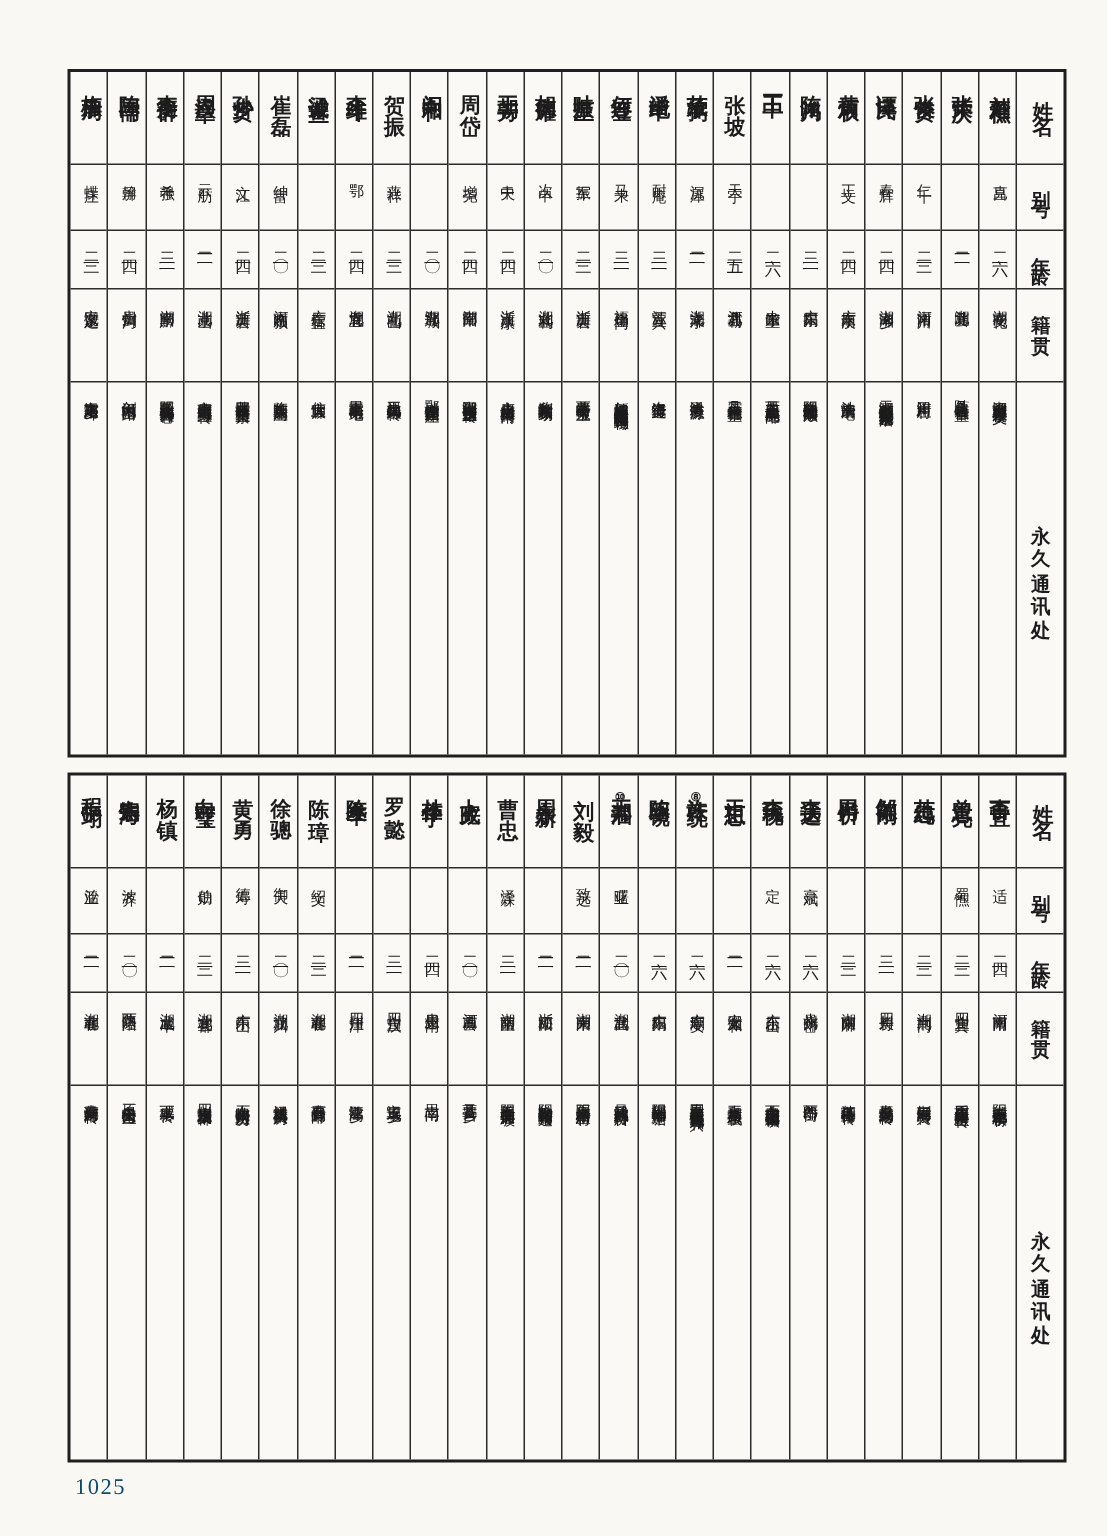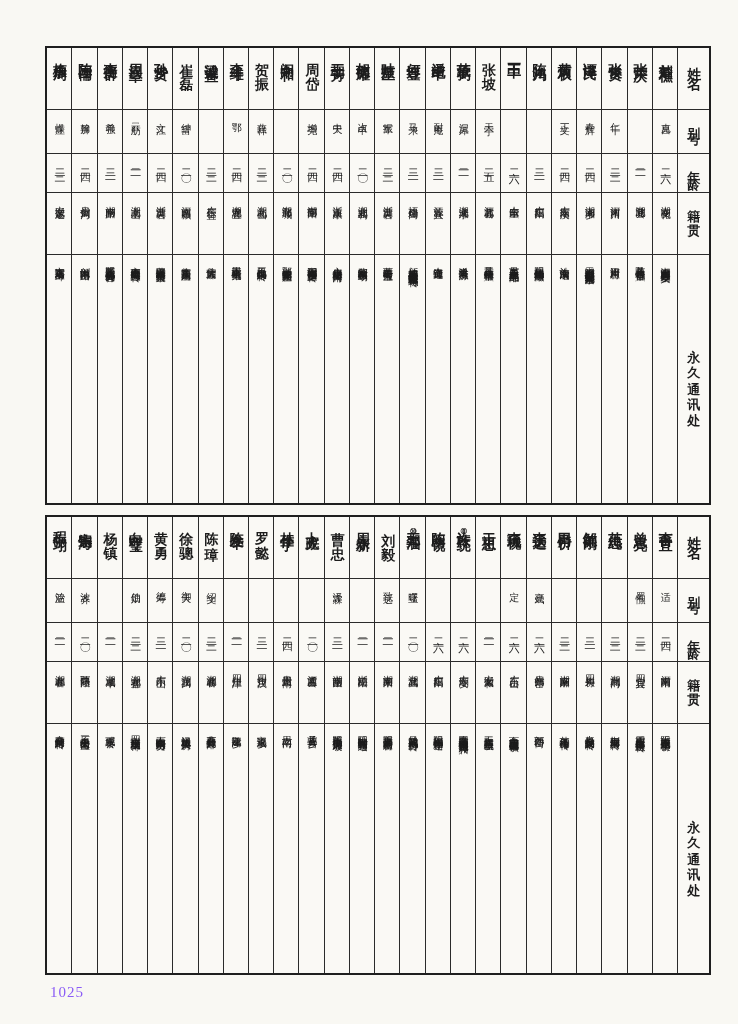--- a/index.html
+++ b/index.html
@@ -53,21 +53,21 @@
   .native{font-size:10px;padding-top:5px;letter-spacing:1px;}
   .address{font-size:10px;padding-top:4px;letter-spacing:0.5px;line-height:1.02;}
   .mark{font-size:8px;letter-spacing:0;display:inline;}
   .hdr-name{font-size:14px;font-weight:bold;letter-spacing:10px;padding-top:8px;}
   .hdr-small{font-size:13px;font-weight:bold;letter-spacing:6px;padding-top:7px;}
   .hdr-native{letter-spacing:14px;}
   .cell-hdr-address{align-items:center;}
   .hdr-address{font-size:13px;font-weight:bold;letter-spacing:16px;padding-top:0;}
   .pageno{
     position:absolute;left:50px;top:984px;
-    font-size:15px;letter-spacing:1px;color:#8b5cf6;
+    font-size:15px;letter-spacing:1px;color:#0c4a6e;
     font-family:"Liberation Serif","DejaVu Serif",serif;
   }
 </style>
 </head>
 <body>
 
 <div class="page">
 
   <div class="dtable t1">
     <div class="col header-col">

